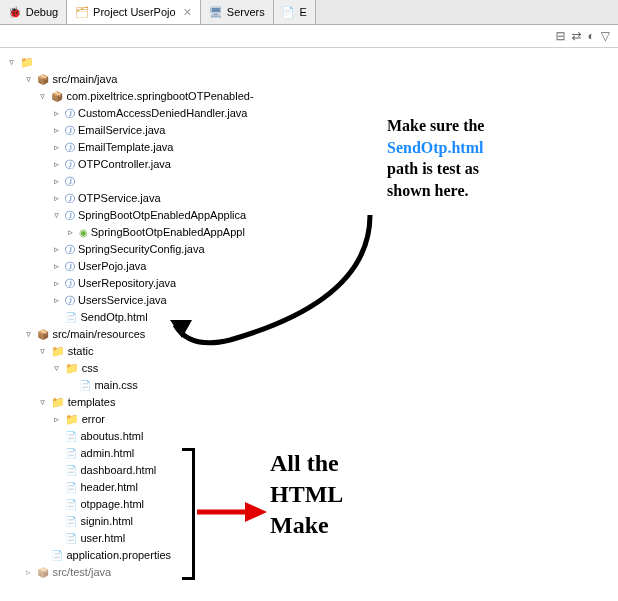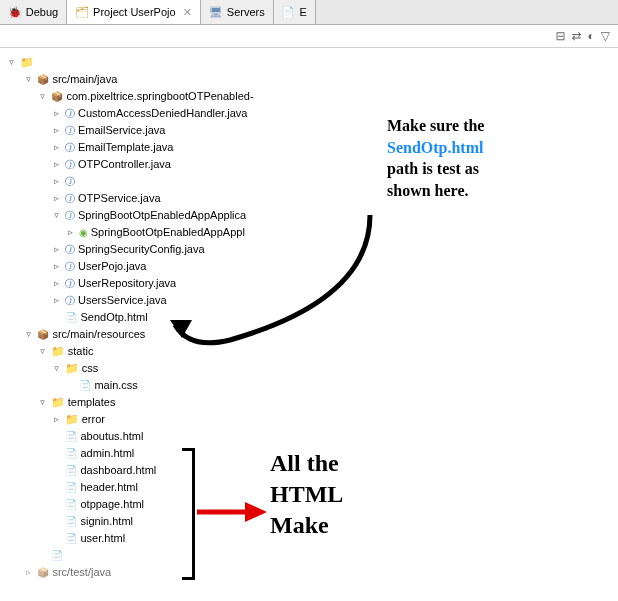--- a/index.html
+++ b/index.html
@@ -305,20 +305,21 @@
   <div class="tree-row">
       <span class="indent" style="width:42px"></span>
       <span class="tw"></span>
       <span class="icon-html">📄</span>
       <span>user.html</span>
     </div>
   <div class="tree-row">
       <span class="indent" style="width:28px"></span>
       <span class="tw"></span>
       <span class="icon-file">📄</span>
+      <span>application.properties</span>
     </div>
   <div class="tree-row" style="opacity:0.6">
       <span class="indent" style="width:14px"></span>
       <span class="tw">▹</span>
       <span class="icon-pkg">📦</span>
       <span>src/test/java</span>
     </div>
 </div>
 
 <div class="annotation1">

